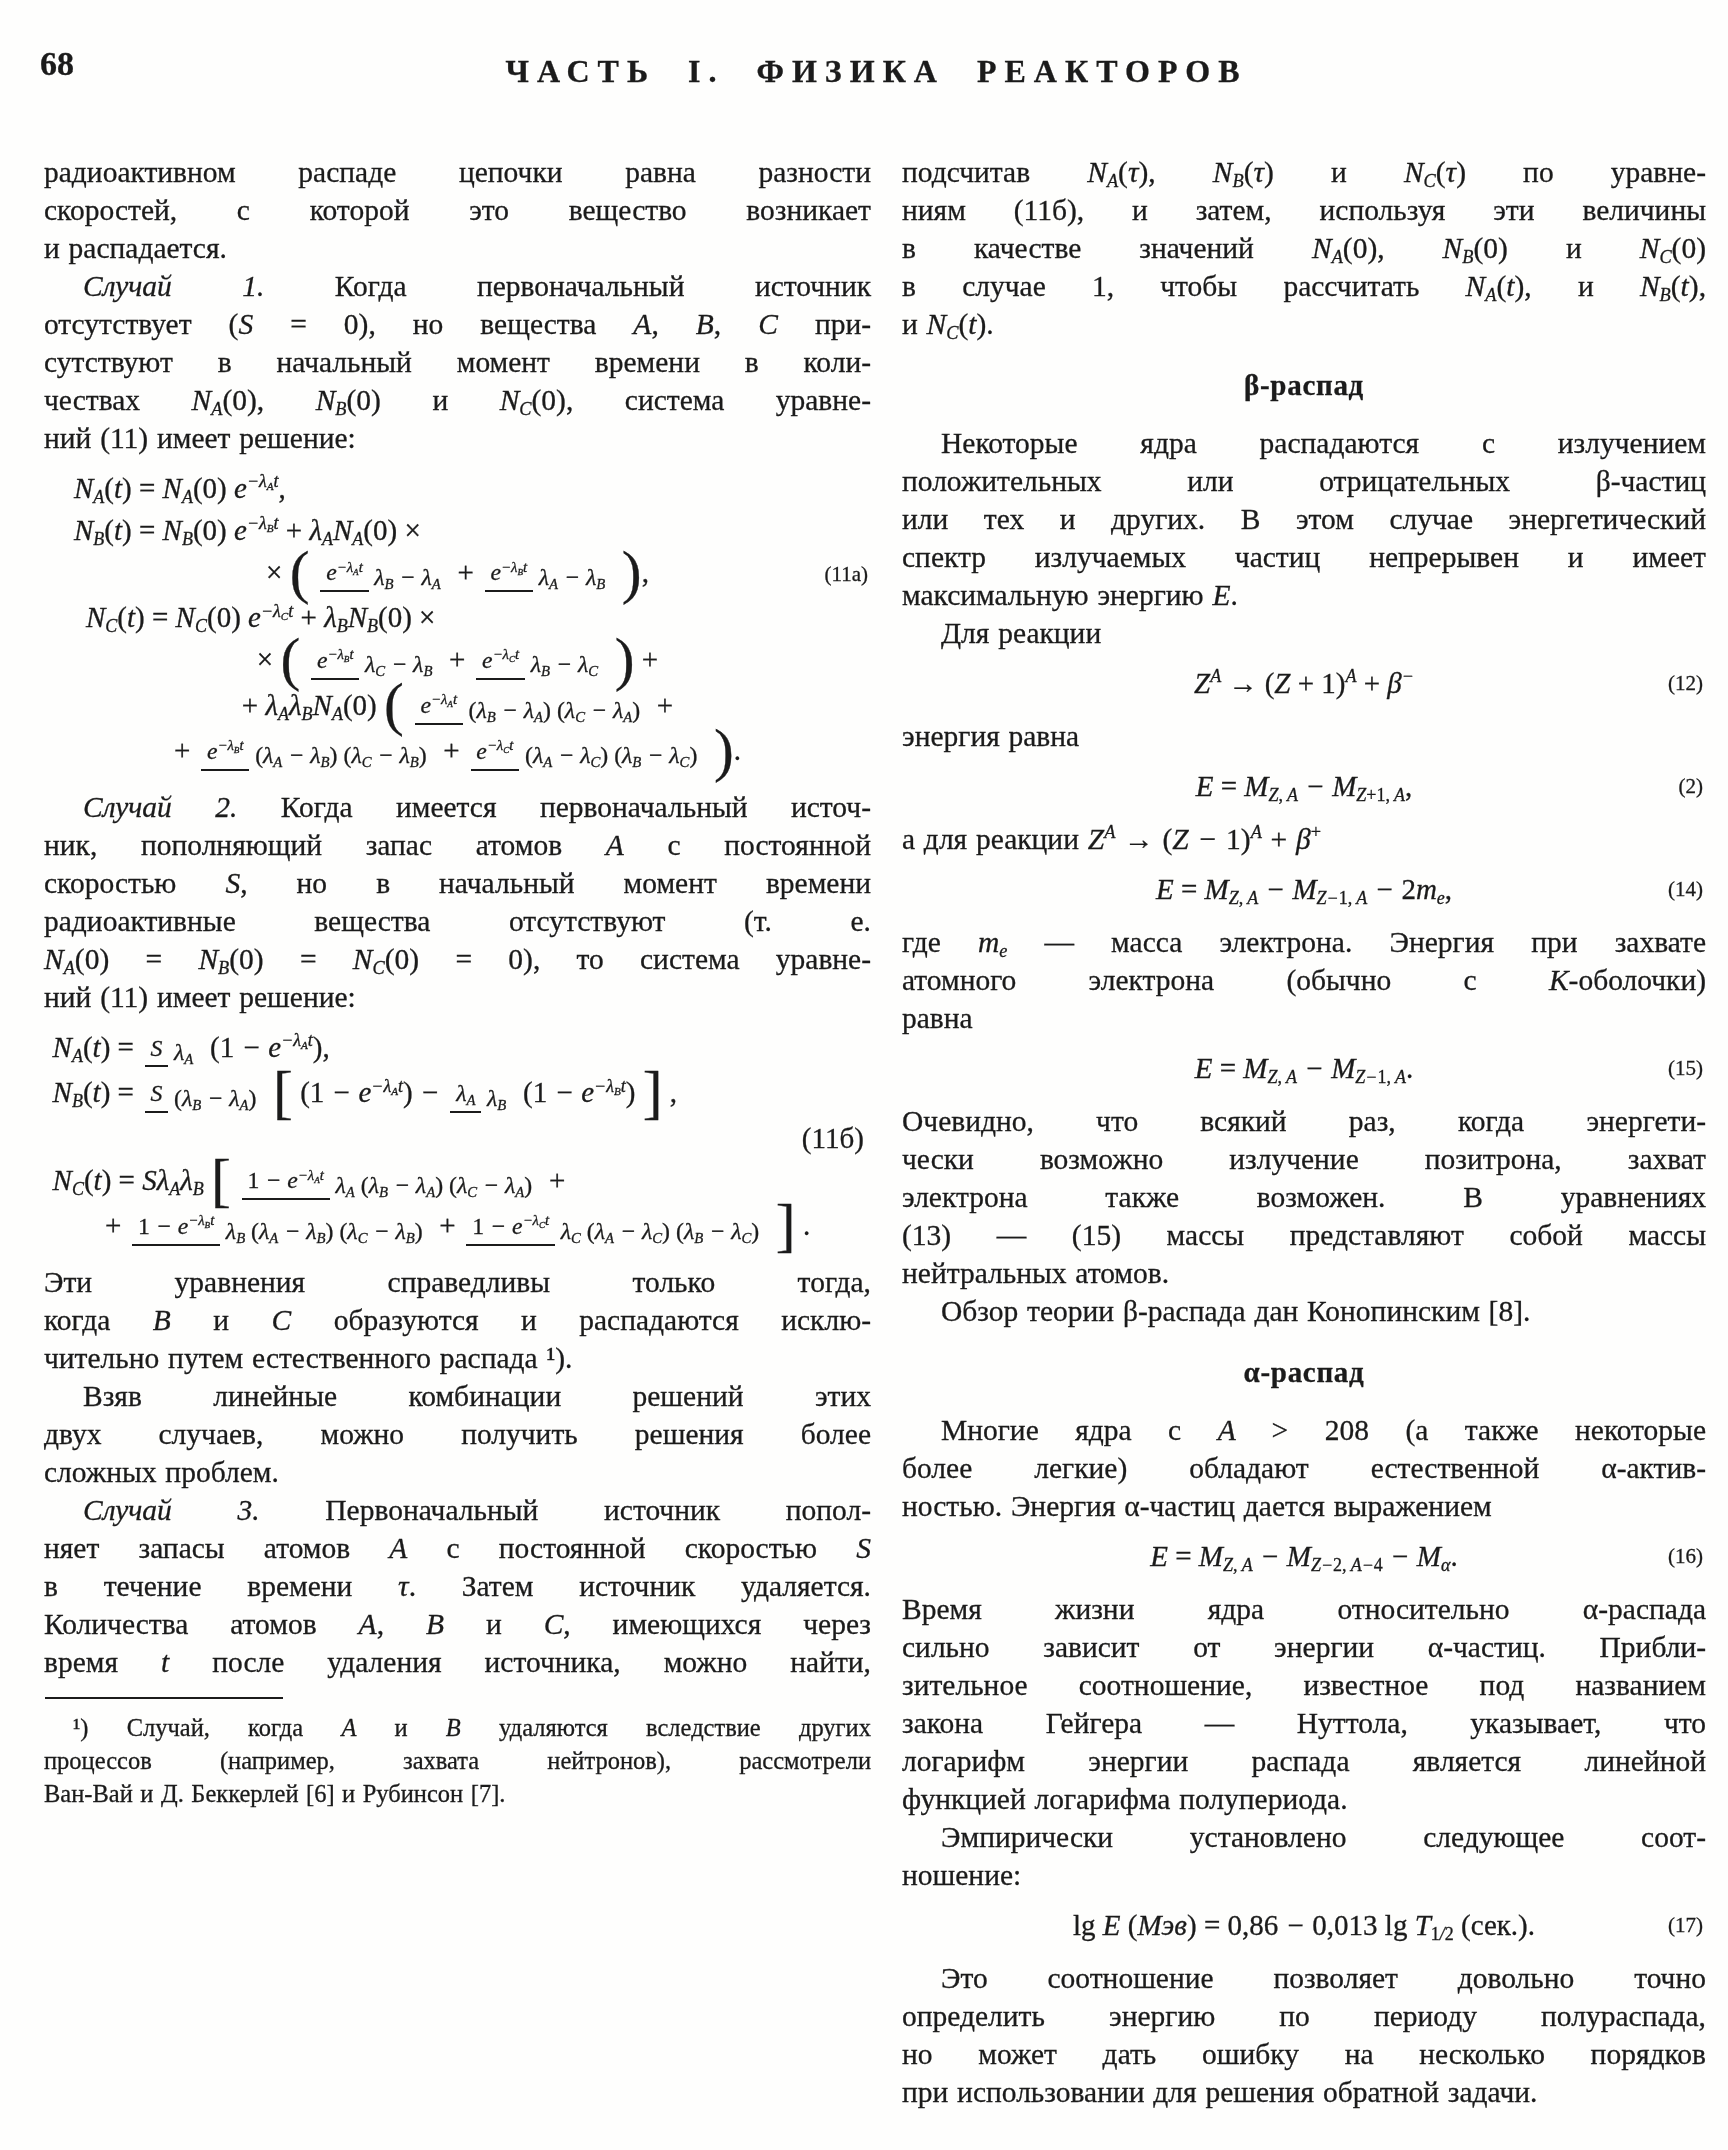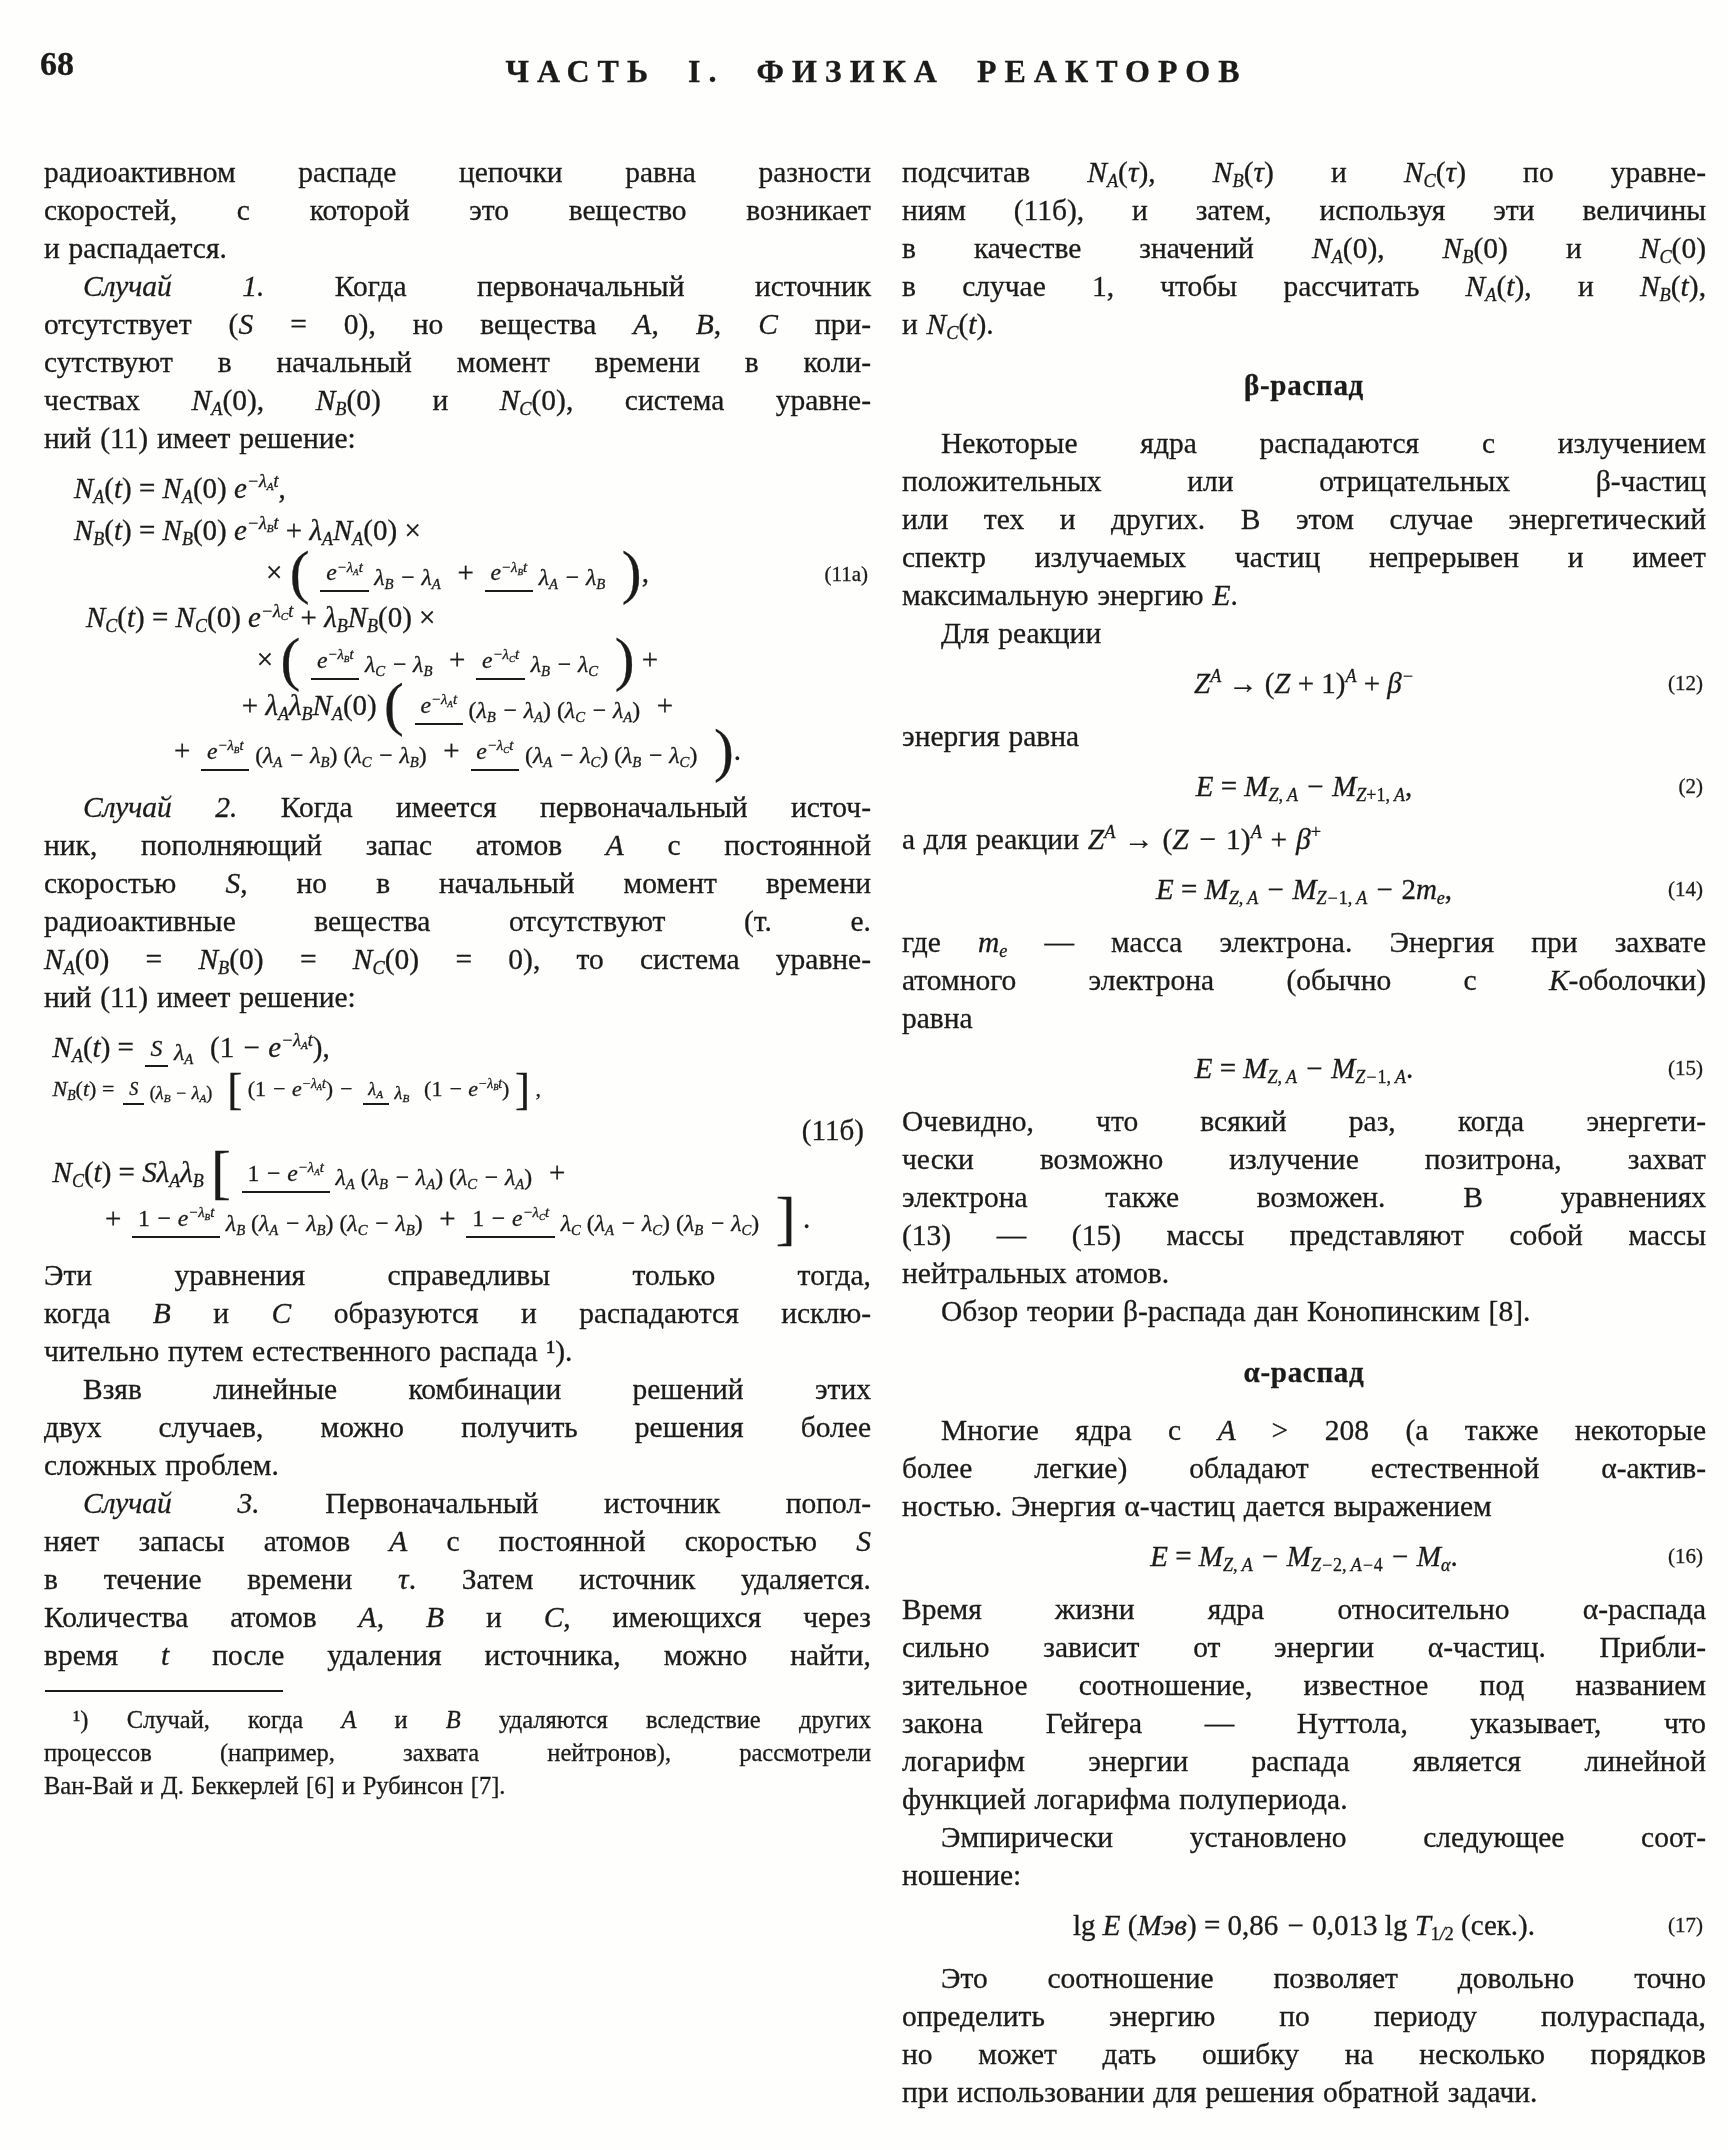--- a/index.html
+++ b/index.html
@@ -22,21 +22,21 @@
   .para .ln.last{text-align-last:left;}
   .para.cont .ln.last{text-align-last:justify;}
   .para.ind .ln:first-child{text-indent:39px;}
   .para.fn{font-size:24.5px;line-height:33px;}
   .para.fn .ln:first-child{text-indent:29px;}
 
   .h{font-size:29px;font-weight:bold;text-align:center;letter-spacing:0.7px;margin:26px 0 21.6px;}
 
   .eqblock{margin:16px 0 17.3px;}
   .eqrow{position:relative;margin:10px 0;font-size:29px;line-height:1.1;white-space:nowrap;}
-  .eqrow.fit{font-size:22px;}
+  .eqrow.fit{font-size:29px;}
   .al0{padding-left:8.6px;}
   .al1{padding-left:30px;}
   .al2{padding-left:42px;}
   .ac{text-align:center;}
   .tagrow{text-align:right;padding-right:7.2px;margin:5.8px 0;font-size:29px;}
 
   .mi{font-style:italic;}
   .up{font-style:normal;}
   sup,sub{line-height:0;font-size:0.62em;}
   sup{vertical-align:0.6em;}

